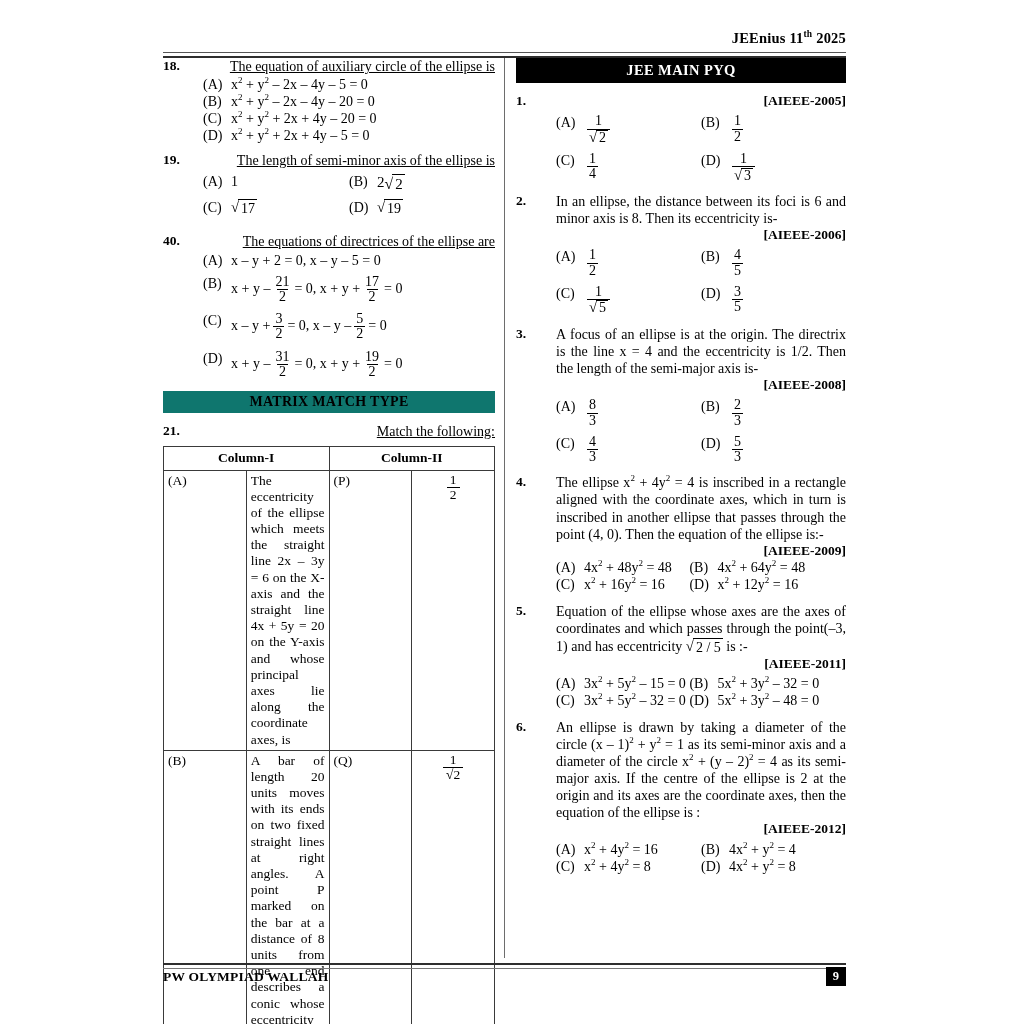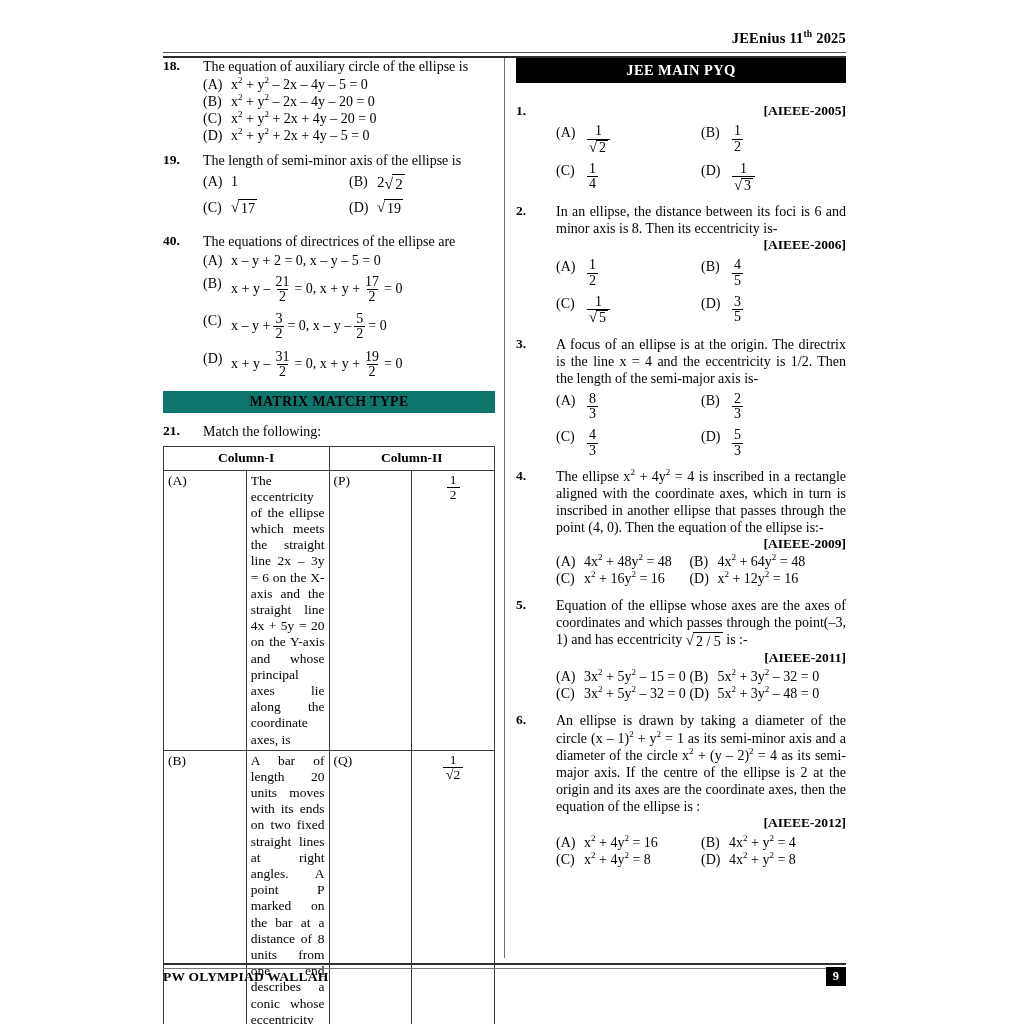--- a/index.html
+++ b/index.html
@@ -25,21 +25,21 @@
   
   .col-left{position:absolute;left:163px;top:58px;width:332px;}
   .col-right{position:absolute;left:516px;top:58px;width:330px;}
   .vdiv{position:absolute;left:504px;top:58px;width:0;height:900px;border-left:1.2px solid #6d6d6d;}
 
   
   .q{position:relative;margin-bottom:4px;}
   .qnum{position:absolute;left:0;top:0;width:30px;font-weight:bold;font-size:13.5px;}
   .qbody{margin-left:40px;font-size:14px;line-height:1.22;}
   .qstem{text-align:justify;}
-  .qstem.nj{text-align:left;}
+  .qstem.nj{text-align:right;text-decoration:underline;}
 
   .opts{margin-top:1px;}
   .opt-line{display:flex;align-items:flex-start;}
   .opt{display:flex;align-items:flex-start;}
   .opt .lbl{width:28px;flex:0 0 28px;}
   .opt .val{white-space:nowrap;}
   .two-col .opt{width:50%;box-sizing:border-box;}
   .two-col-r .opt:first-child{width:46%;}
   .two-col-r .opt:last-child{width:54%;}
 
@@ -59,21 +59,21 @@
   .ffrac .num{padding:0 3px;}
   .ffrac .den{padding:0 3px;border-top:1.2px solid #000;}
 
   
   .bar-gray{
     margin:12px 0 10px 0;background:#0f766e;color:#000;
     text-align:center;font-weight:bold;font-size:14px;padding:3px 0;letter-spacing:.3px;
   }
   .bar-black{
     background:#000;color:#fff;text-align:center;font-weight:bold;
-    font-size:14.5px;padding:4px 0;letter-spacing:.4px;margin-bottom:20px;
+    font-size:14.5px;padding:4px 0;letter-spacing:.4px;margin-bottom:10px;
   }
 
   
   table.mm{border-collapse:collapse;width:332px;table-layout:fixed;margin-top:6px;}
   table.mm td,table.mm th{border:1px solid #3a3a3a;vertical-align:top;
         font-size:13.5px;line-height:1.2;padding:2px 4px;}
   table.mm th{text-align:center;font-weight:bold;font-size:13.5px;padding:3px 0;}
   .c-ab{width:26px;text-align:left;}
   .c-txt{text-align:justify;}
   .c-pq{width:26px;text-align:left;}
@@ -349,20 +349,21 @@
             </div>
           </div>
         </div>
       </div>
     </div>
 
     <div class="q" style="margin-bottom:10px;">
       <div class="qnum">3.</div>
       <div class="qbody">
         <div class="qstem">A focus of an ellipse is at the origin. The directrix is the line x = 4 and the eccentricity is 1/2. Then the length of the semi-major axis is-</div>
+        <div class="srcyear">[AIEEE-2008]</div>
         <div class="opts two-col" style="margin-top:5px;">
           <div class="opt-line">
             <div class="opt">
               <span class="lbl">(A)</span>
               <span class="val"><span class="frac">
                     <span class="num">8</span>
                     <span class="den">3</span>
                   </span></span>
             </div>
             <div class="opt">

